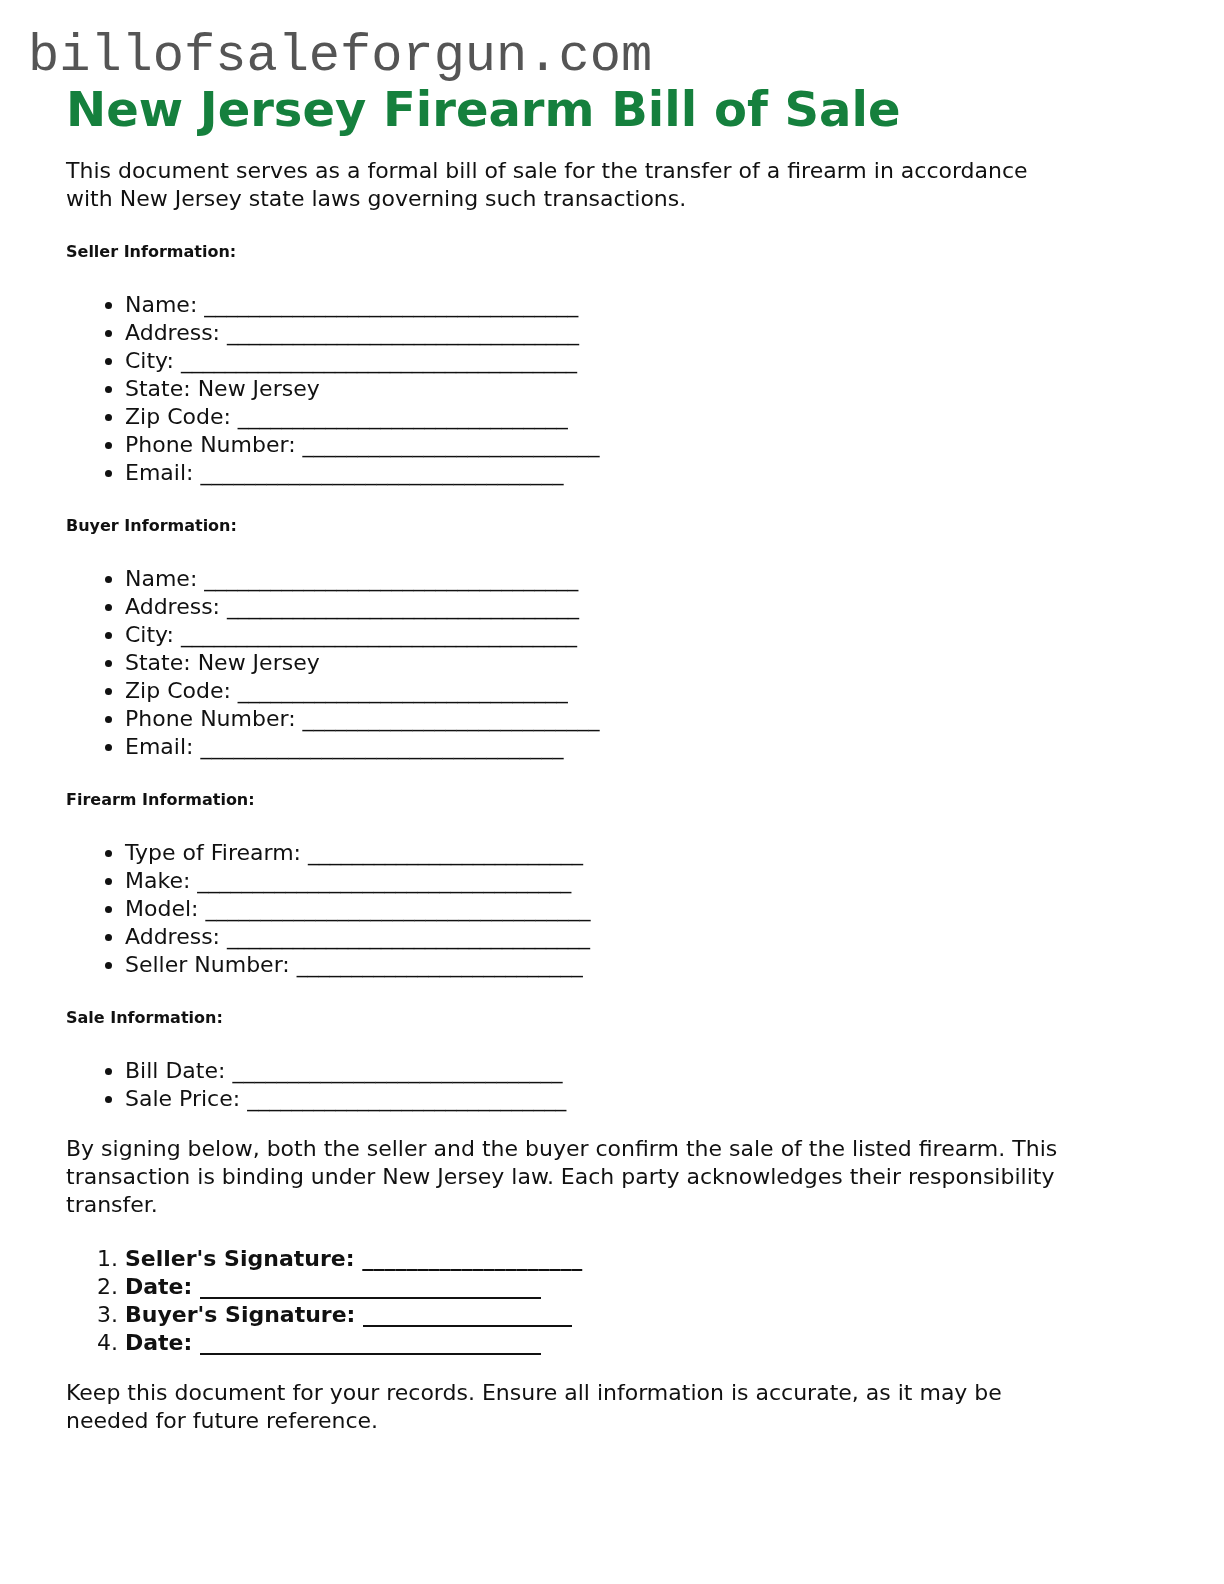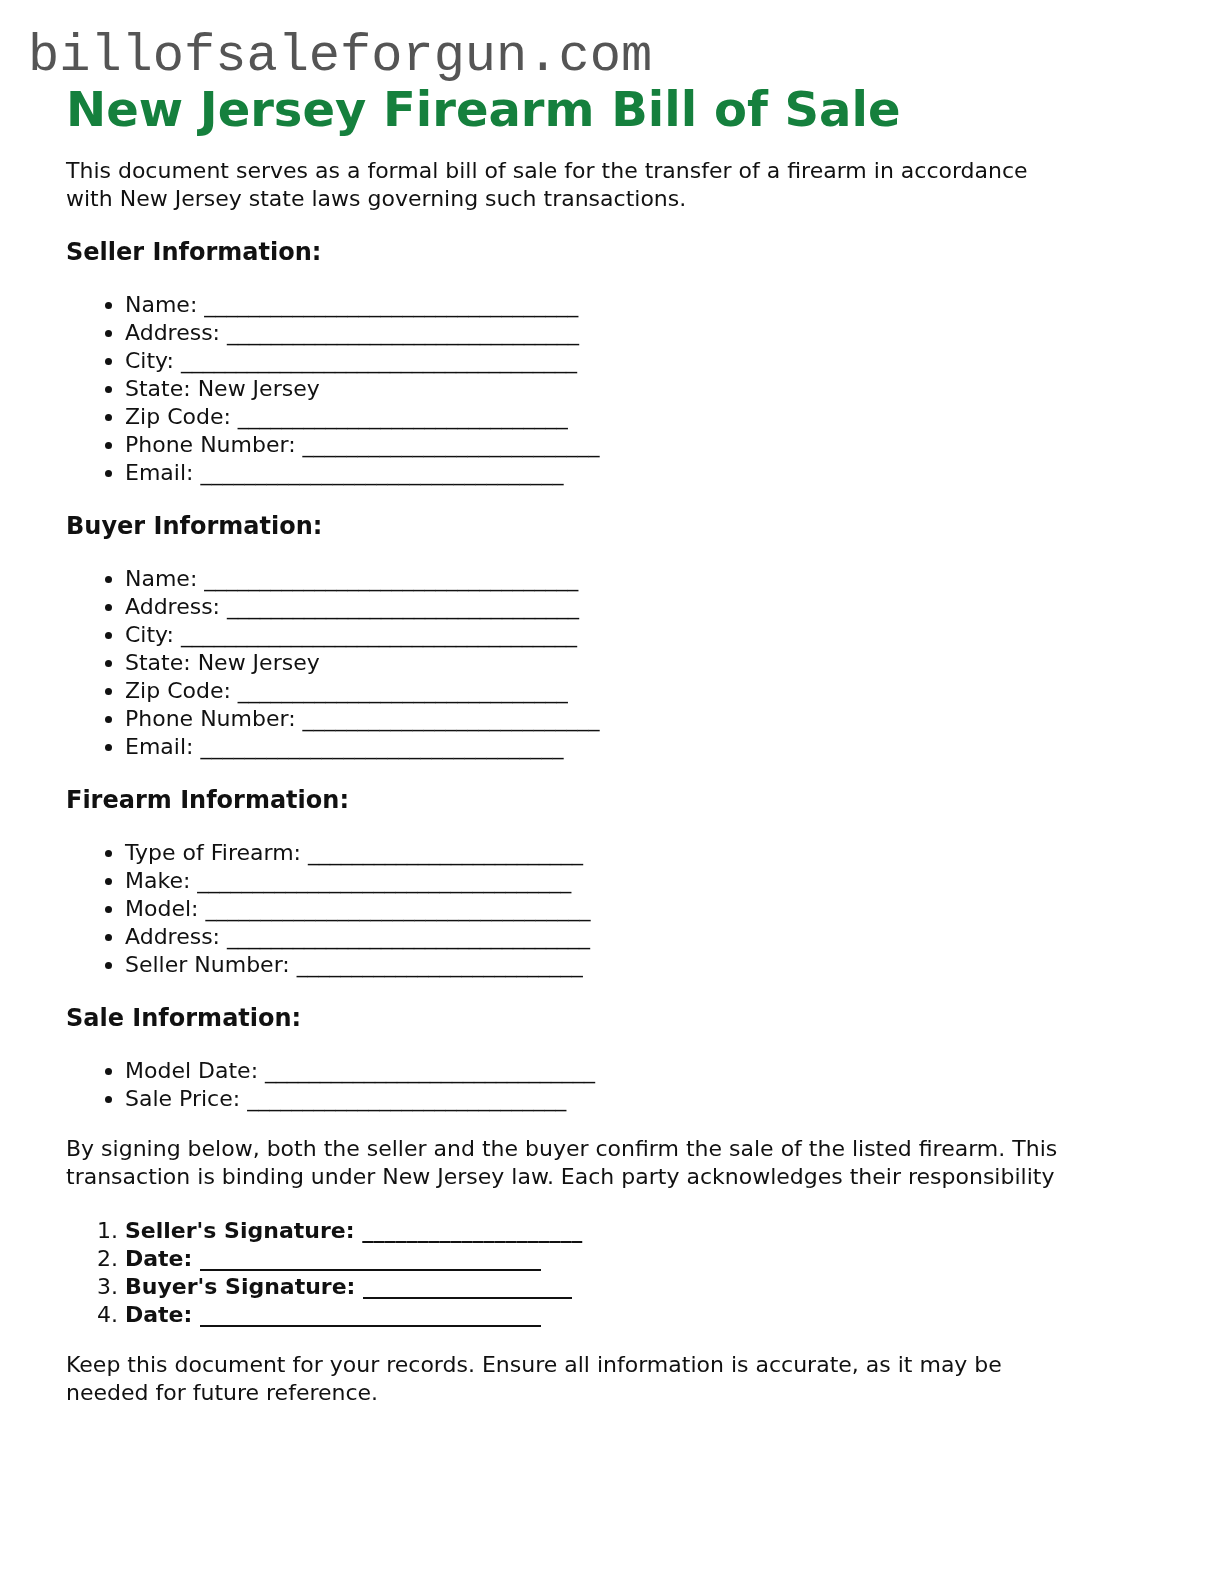--- a/index.html
+++ b/index.html
@@ -22,21 +22,21 @@
     white-space: nowrap;
   }
   h1.doc-title {
     font-size: 48px;
     line-height: 51px;
     margin: 2px 0 22px 0;
     color: #15803d;
     font-weight: bold;
   }
   h2.section-heading {
-    font-size: 24px;
+    font-size: 16px;
     line-height: 30px;
     margin: 24px 0;
     color: #111111;
     font-weight: bold;
   }
   p { margin: 22px 0; }
   p .line { display: block; }
   ul.field-list, ol.signature-list {
     margin: 22px 0;
     padding-left: 59px;
@@ -83,27 +83,28 @@
 <ul class="field-list">
   <li>Type of Firearm: _________________________</li>
   <li>Make: __________________________________</li>
   <li>Model: ___________________________________</li>
   <li>Address: _________________________________</li>
   <li>Seller Number: __________________________</li>
 </ul>
 
 <h2 class="section-heading">Sale Information:</h2>
 <ul class="field-list">
-  <li>Model Date: ______________________________</li>
+  <li>Bill Date: ______________________________</li>
   <li>Sale Price: _____________________________</li>
 </ul>
 
 <p>
   <span class="line">By signing below, both the seller and the buyer confirm the sale of the listed firearm. This</span>
   <span class="line">transaction is binding under New Jersey law. Each party acknowledges their responsibility</span>
+  <span class="line">transfer.</span>
 </p>
 
 <ol class="signature-list">
   <li><b>Seller's Signature: ____________________</b></li>
   <li><b>Date: _______________________________</b></li>
   <li><b>Buyer's Signature: ___________________</b></li>
   <li><b>Date: _______________________________</b></li>
 </ol>
 
 <p>

